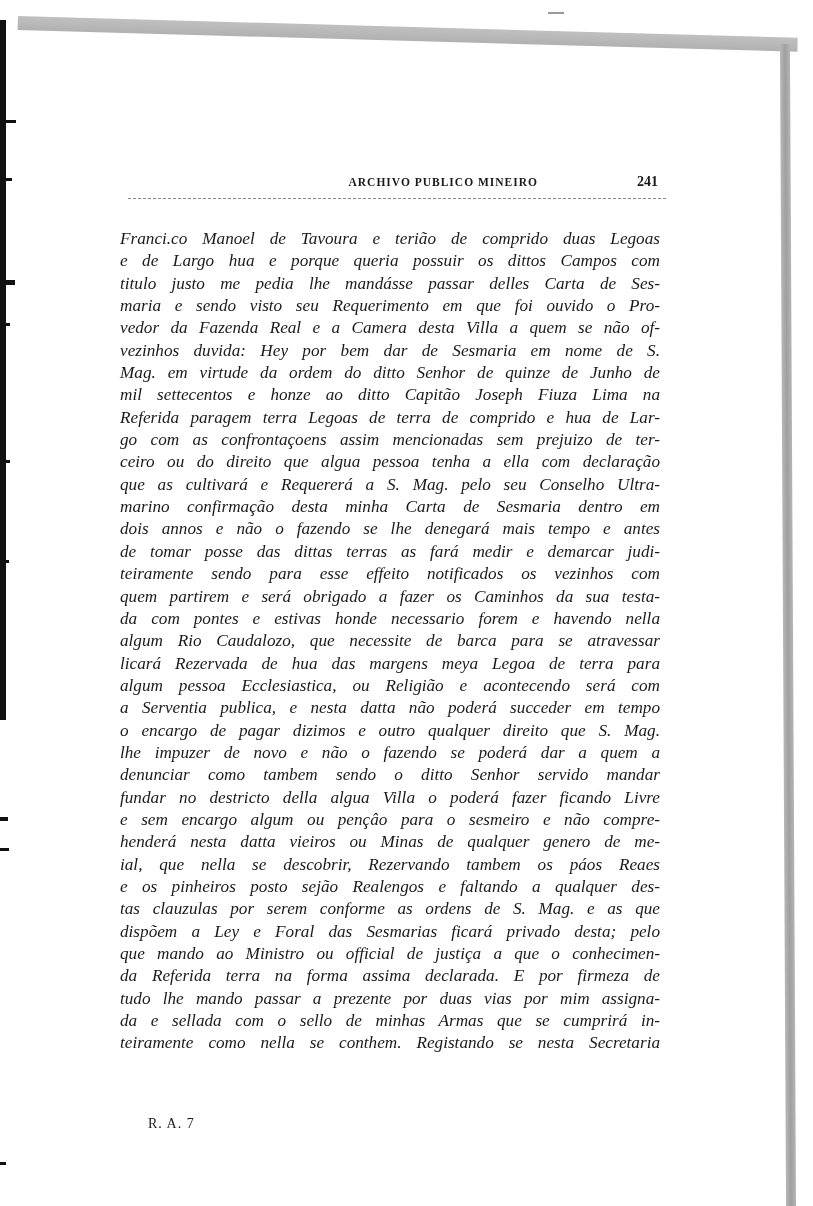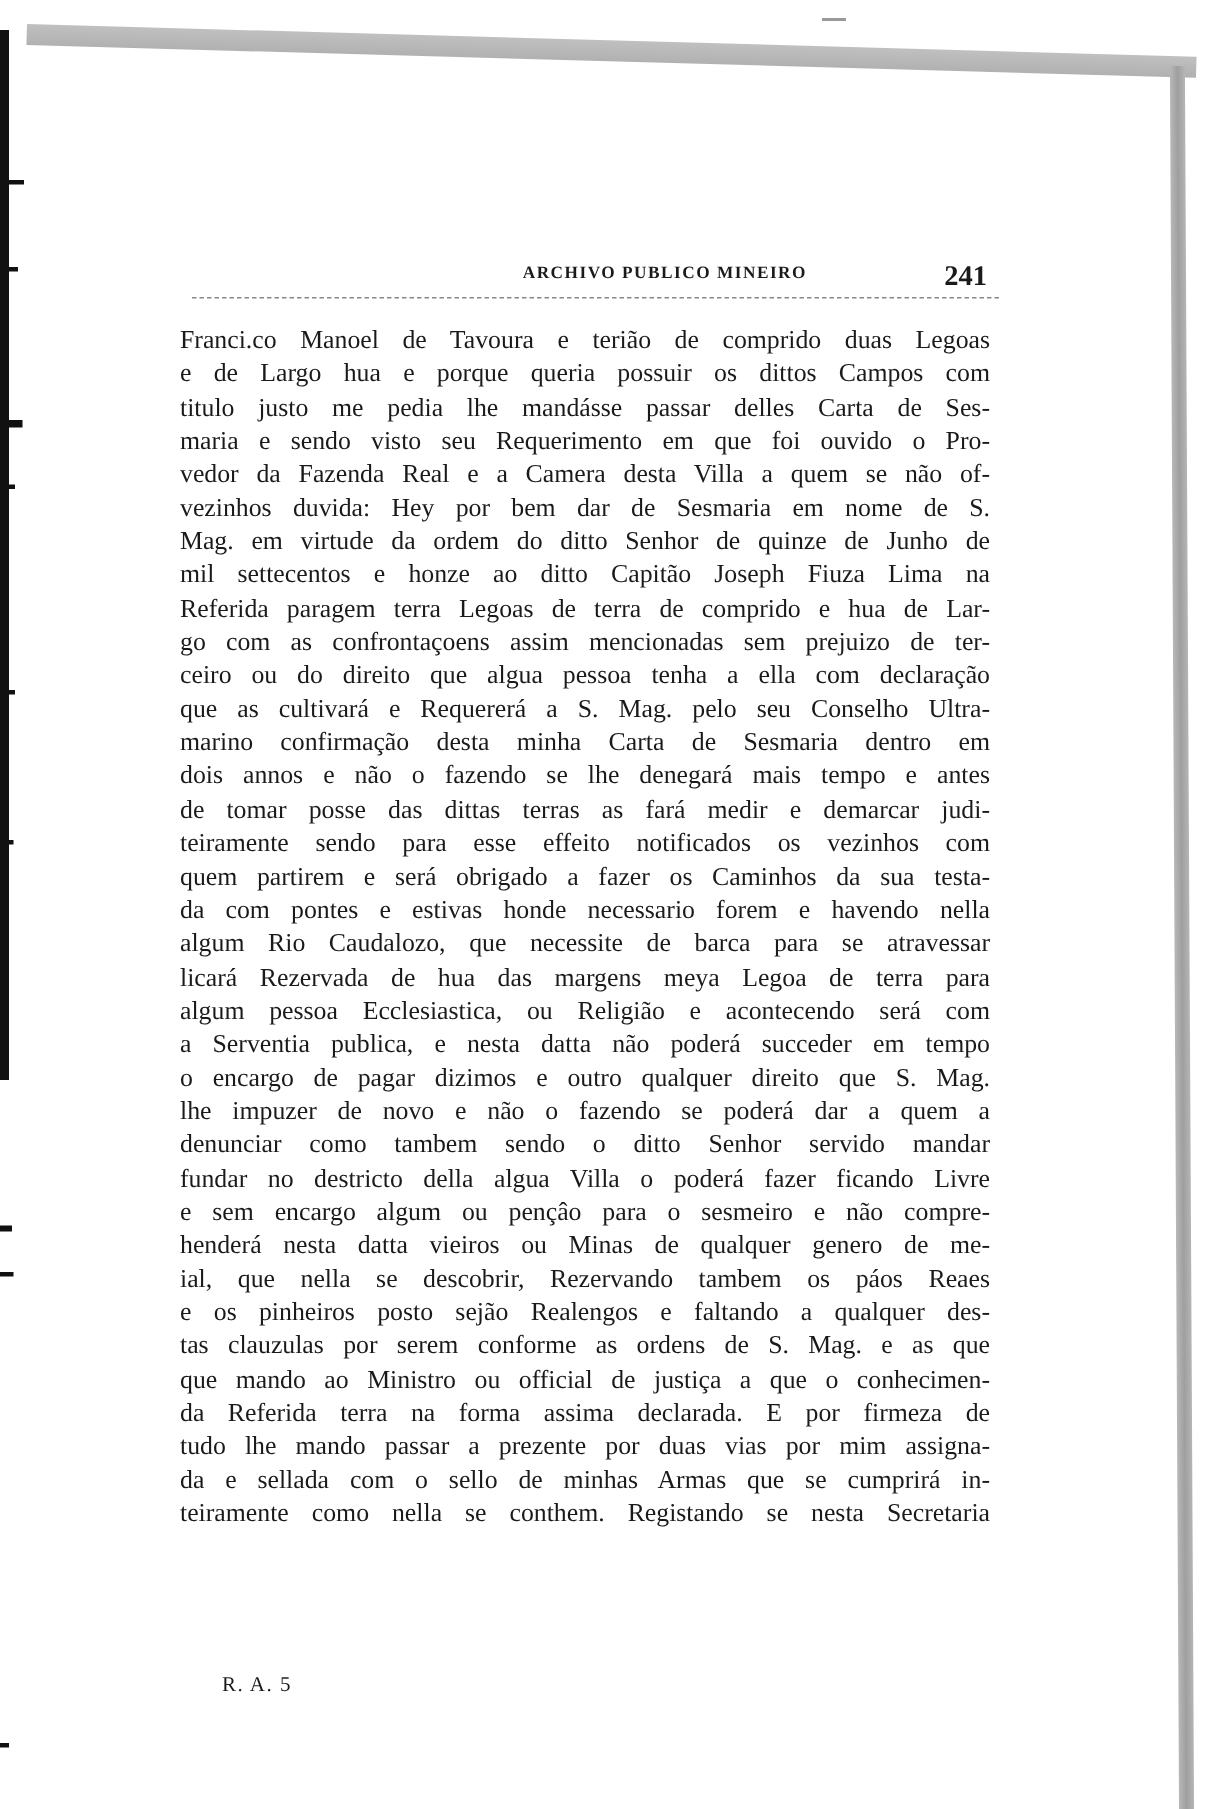--- a/index.html
+++ b/index.html
@@ -29,29 +29,29 @@
   }
   .left-tick { position: absolute; left: 0; height: 3px; background: #111; }
   .page-header {
     position: absolute; left: 120px; top: 174px; width: 540px; height: 22px;
   }
   .running-head {
     position: absolute; left: 168px; top: 2px; width: 250px; text-align: right;
     font-size: 11.5px; font-weight: bold; letter-spacing: 1px;
   }
   .page-number {
-    position: absolute; right: 2px; top: 0; font-size: 19px; font-weight: bold;
+    position: absolute; right: 2px; top: 0; font-size: 14px; font-weight: bold;
   }
   .header-rule {
     position: absolute; left: 128px; top: 198px; width: 538px; height: 0;
     border-top: 1.5px dashed #888;
   }
   .body-text {
-    position: absolute; left: 120px; top: 216px; width: 540px;
-    font-size: 17.2px; line-height: 22.35px;
+    position: absolute; left: 120px; top: 228px; width: 540px;
+    font-size: 17.2px; line-height: 22.35px; font-style: italic;
   }
   .line {
     display: block; white-space: nowrap; text-align: justify; text-align-last: justify;
     height: 22.35px;
   }
   .footer {
     position: absolute; left: 148px; top: 1116px; font-size: 14px; letter-spacing: 1px;
   }
 </style>
 </head>
@@ -102,20 +102,21 @@
   <span class="line">a Serventia publica, e nesta datta não poderá succeder em tempo</span>
   <span class="line">o encargo de pagar dizimos e outro qualquer direito que S. Mag.</span>
   <span class="line">lhe impuzer de novo e não o fazendo se poderá dar a quem a</span>
   <span class="line">denunciar como tambem sendo o ditto Senhor servido mandar</span>
   <span class="line">fundar no destricto della algua Villa o poderá fazer ficando Livre</span>
   <span class="line">e sem encargo algum ou pençâo para o sesmeiro e não compre-</span>
   <span class="line">henderá nesta datta vieiros ou Minas de qualquer genero de me-</span>
   <span class="line">ial, que nella se descobrir, Rezervando tambem os páos Reaes</span>
   <span class="line">e os pinheiros posto sejão Realengos e faltando a qualquer des-</span>
   <span class="line">tas clauzulas por serem conforme as ordens de S. Mag. e as que</span>
+  <span class="line">dispõem a Ley e Foral das Sesmarias ficará privado desta; pelo</span>
   <span class="line">que mando ao Ministro ou official de justiça a que o conhecimen-</span>
   <span class="line">da Referida terra na forma assima declarada. E por firmeza de</span>
   <span class="line">tudo lhe mando passar a prezente por duas vias por mim assigna-</span>
   <span class="line">da e sellada com o sello de minhas Armas que se cumprirá in-</span>
   <span class="line">teiramente como nella se conthem. Registando se nesta Secretaria</span>
 </div>
 
-<div class="footer">R. A.   5</div>
+<div class="footer">R. A.   7</div>
 
 </body></html>

